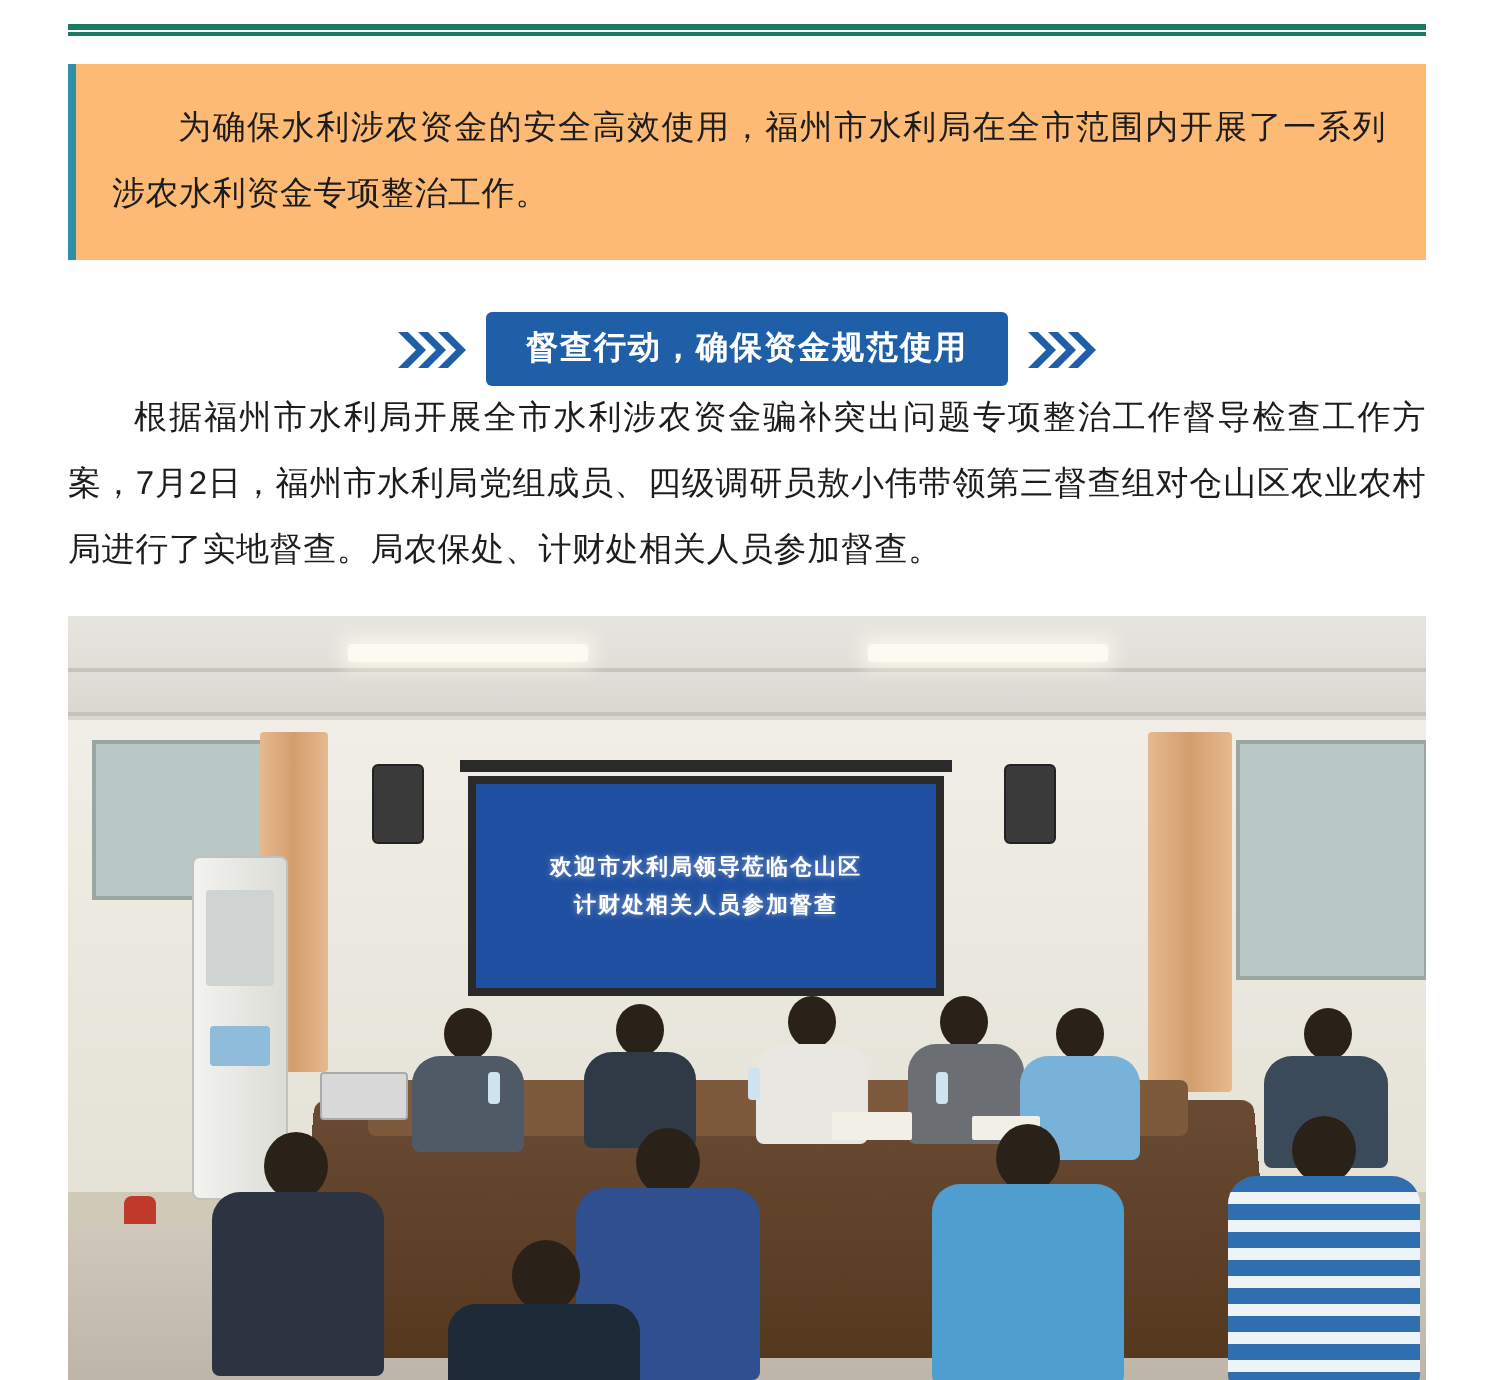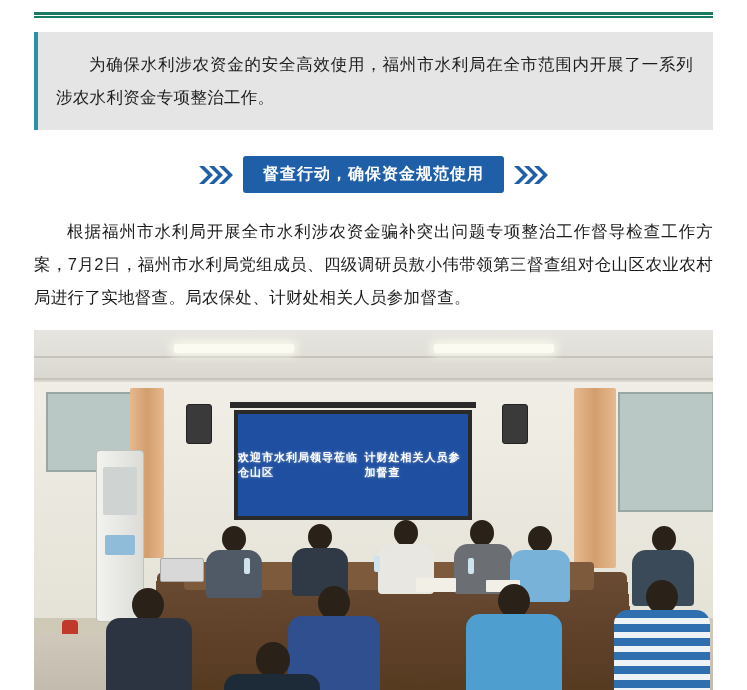--- a/index.html
+++ b/index.html
@@ -38,21 +38,21 @@
   .top-rule .bar-b {
     position: absolute;
     left: 0; right: 0; top: 4px;
     height: 2px;
     background: #1a7a63;
   }
 
   
   .intro-box {
     margin-top: 14px;
-    background: #e5e5e5;
+    background: #fdba74;
     border-left: 4px solid #2e8fa8;
     padding: 16px 20px 16px 18px;
     box-sizing: border-box;
   }
   .intro-text {
     font-size: 16.5px;
     line-height: 2.0;
     color: #1d1d1d;
     text-align: justify;
     text-indent: 2em;
@@ -79,21 +79,20 @@
     font-size: 16px;
     font-weight: bold;
     padding: 8px 20px;
     border-radius: 3px;
     letter-spacing: 1px;
     white-space: nowrap;
   }
 
   
   .body-para {
-    margin-top: 22px;
     font-size: 16.5px;
     line-height: 2.0;
     color: #1d1d1d;
     text-align: justify;
     text-indent: 2em;
     letter-spacing: 0.3px;
   }
 
   
   .photo-wrap {
@@ -151,22 +150,23 @@
   }
   
   .screen {
     position: absolute;
     left: 200px; top: 80px;
     width: 238px; height: 110px;
     background: #1f4fa0;
     border: 4px solid #2a2a2a;
     box-sizing: border-box;
     display: flex;
-    flex-direction: row;
+    flex-direction: column;
     align-items: center;
+    justify-content: center;
     gap: 4px;
   }
   .screen-line {
     color: #ffffff;
     font-size: 11px;
     letter-spacing: 1px;
     font-weight: bold;
     text-shadow: 0 0 3px rgba(255,255,255,0.5);
   }
   .screen-frame-top {

